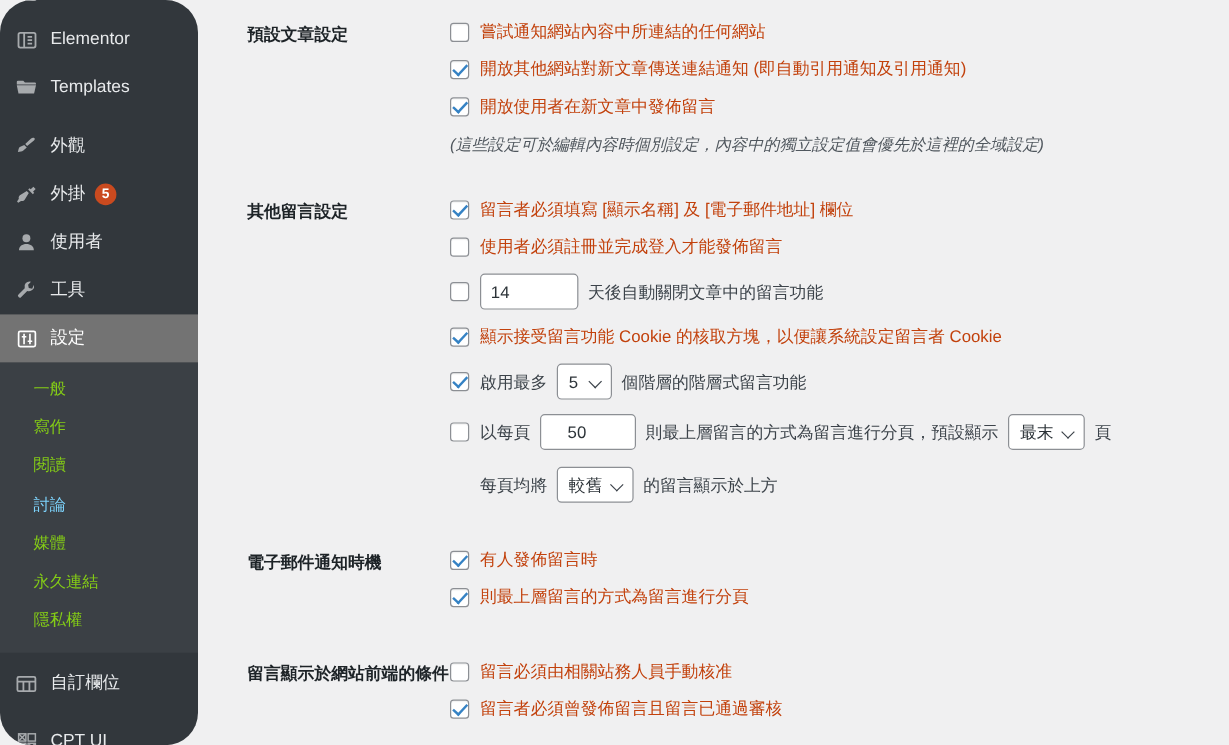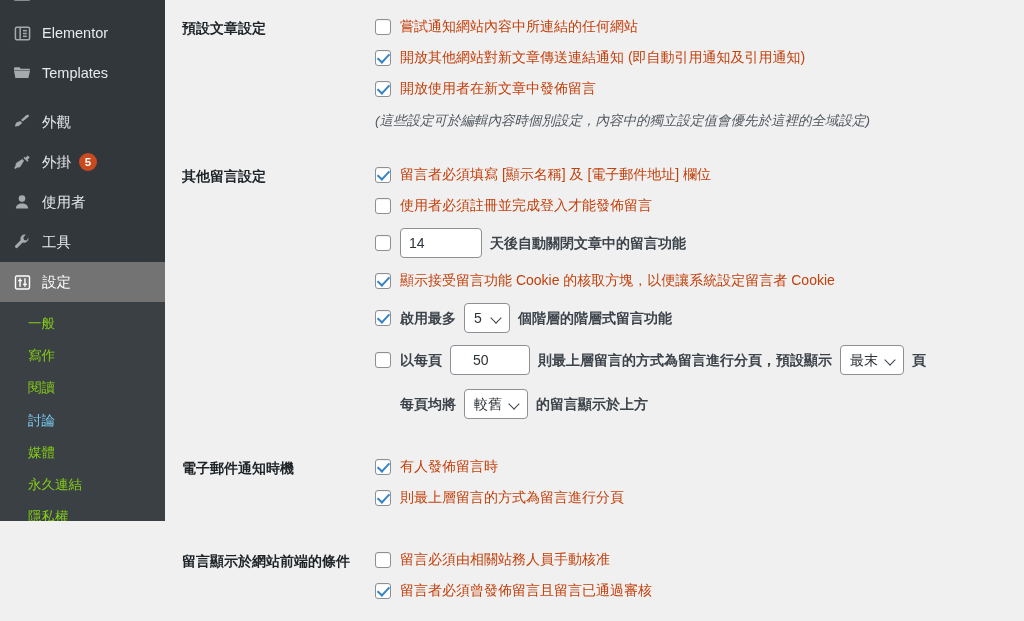--- a/index.html
+++ b/index.html
@@ -6,24 +6,25 @@
   html, body {
     width: 1024px; height: 621px;
     overflow: hidden;
     font-family: "Liberation Sans", "DejaVu Sans", sans-serif;
     background: #f0f0f1;
   }
   #app { position: relative; width: 1024px; height: 621px; display: flex; }
 
   
   #sidebar {
-    width: 165px; min-width: 165px; height: 521px;
+    width: 165px; min-width: 165px; height: 621px;
     background: #32373c;
     position: relative; overflow: hidden;
     color: #e5e5e5;
+    border-radius: 27px;
   }
   .menu-item {
     display: flex; align-items: center;
     height: 40px; padding-left: 11px;
     font-size: 14.5px; color: #e8eaec;
     position: relative; white-space: nowrap;
   }
   .menu-item .ico {
     width: 22px; height: 20px; min-width: 22px;
     margin-right: 9px;
@@ -64,21 +65,21 @@
 
   
   #main {
     flex: 1; height: 621px; background: #f0f0f1;
     position: relative; overflow: hidden;
     color: #1d2327;
   }
   .section { display: flex; position: absolute; left: 0; right: 0; }
   .sec-label {
     width: 210px; min-width: 210px;
-    padding-left: 17px; padding-top: 2px;
+    padding-left: 41px; padding-top: 2px;
     font-size: 14px; font-weight: bold; color: #1d2327;
     line-height: 1.5;
   }
   .sec-body { flex: 1; padding-right: 8px; }
 
   .row {
     display: flex; align-items: center;
     min-height: 20px; margin-bottom: 10px;
     font-size: 14px; color: #3c434a; line-height: 1.5;
   }
@@ -128,21 +129,21 @@
   .sel .chev {
     margin-left: 8px; width: 10px; height: 10px;
     position: relative; display: inline-block;
   }
   .sel .chev::before {
     content: ""; position: absolute; left: 0; top: 1px;
     width: 7px; height: 7px;
     border: solid #3c434a; border-width: 0 1.6px 1.6px 0;
     transform: rotate(45deg);
   }
-  .inline-txt { font-size: 14px; color: #3c434a; font-weight: bold; }
+  .inline-txt { font-size: 14px; color: #3c434a; }
 </style>
 </head>
 <body>
 
 <div id="app">
 
   <nav id="sidebar">
 
     <div class="menu-item" style="height:22px;margin-top:-18px;">
       <span class="ico">

